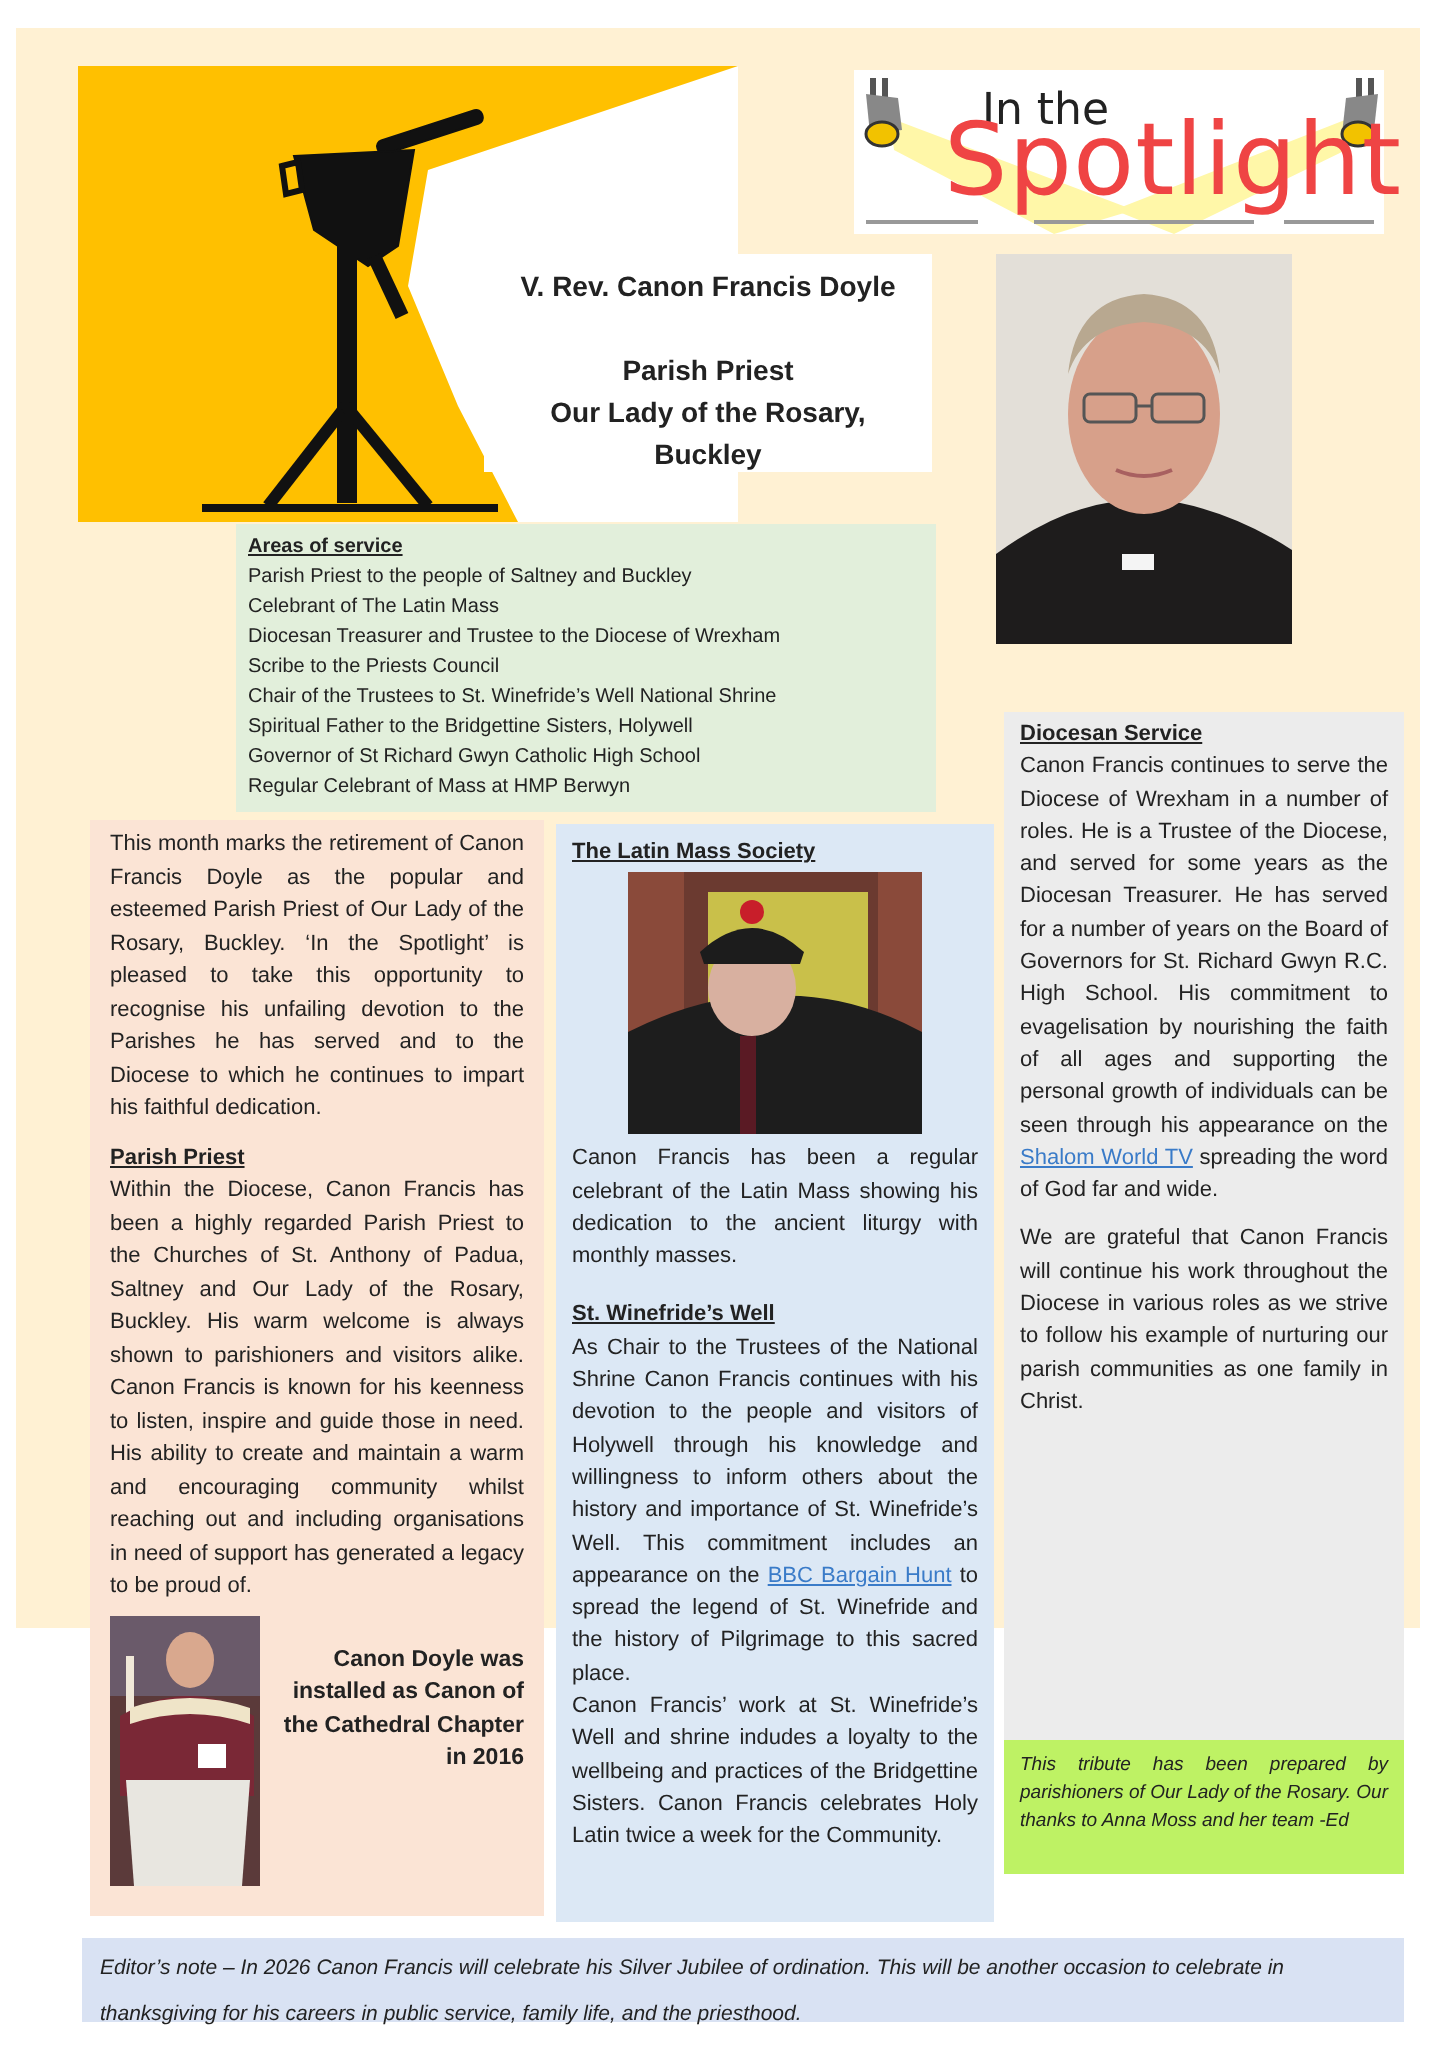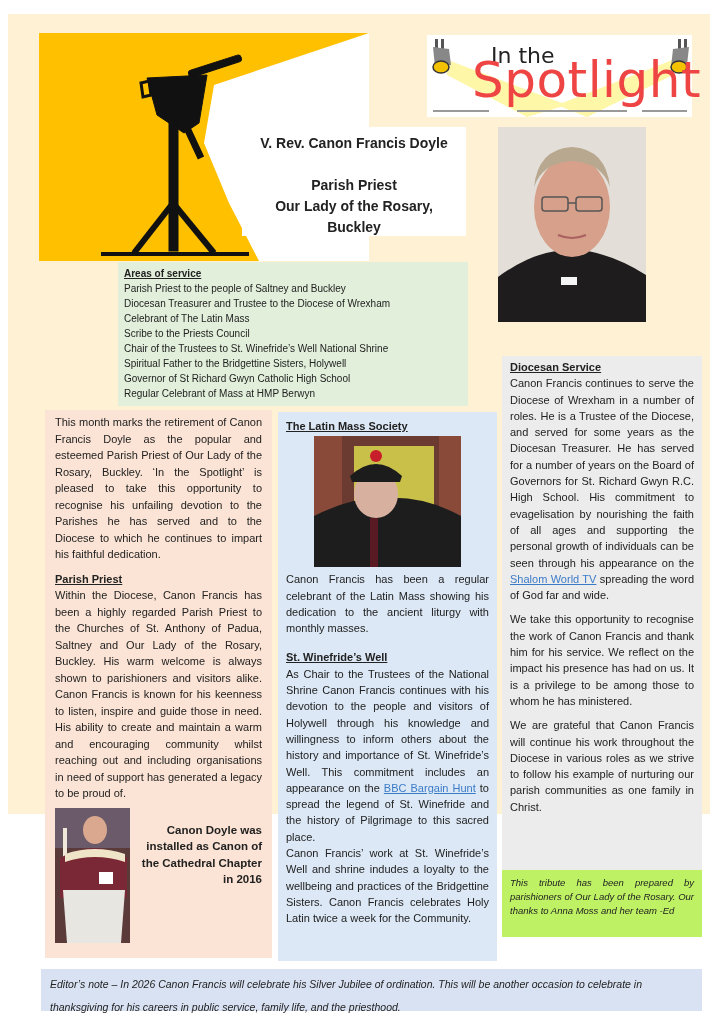--- a/index.html
+++ b/index.html
@@ -129,22 +129,22 @@
       <rect x="44" y="70" width="26" height="14" rx="3" fill="none" stroke="#555" stroke-width="1.5"></rect>
       <rect x="78" y="70" width="26" height="14" rx="3" fill="none" stroke="#555" stroke-width="1.5"></rect>
       <line x1="70" y1="76" x2="78" y2="76" stroke="#555" stroke-width="1.5"></line>
       <path d="M60 108 Q74 114 88 108" stroke="#a86060" stroke-width="2" fill="none"></path>
     </svg>
   </div>
 
   <div class="abs areas">
     <div class="heading-u">Areas of service</div>
     <div>Parish Priest to the people of Saltney and Buckley</div>
+    <div>Celebrant of The Latin Mass</div>
     <div>Diocesan Treasurer and Trustee to the Diocese of Wrexham</div>
-    <div>Celebrant of The Latin Mass</div>
     <div>Scribe to the Priests Council</div>
     <div>Chair of the Trustees to St. Winefride’s Well National Shrine</div>
     <div>Spiritual Father to the Bridgettine Sisters, Holywell</div>
     <div>Governor of  St Richard Gwyn Catholic High School</div>
     <div>Regular Celebrant of Mass at HMP Berwyn</div>
   </div>
 
   <div class="abs left-col">
     <p>This month marks the retirement of Canon Francis Doyle as the popular and esteemed Parish Priest of Our Lady of the Rosary, Buckley. ‘In the Spotlight’ is pleased to take this opportunity to recognise his unfailing devotion to the Parishes he has served and to the Diocese to which he continues to impart his faithful dedication.</p>
     <div class="heading-u">Parish Priest</div>
@@ -184,20 +184,19 @@
     <div>Canon Francis has been a regular celebrant of the Latin Mass showing his dedication to the ancient liturgy with monthly masses.</div>
     <div style="height:13px"></div>
     <div class="heading-u">St. Winefride’s Well</div>
     <div><span>As Chair to the Trustees of the National Shrine Canon Francis continues with his devotion to the people and visitors of Holywell through his knowledge and willingness to inform others about the history and importance of St. Winefride’s Well. This commitment includes an appearance on the </span><span class="link">BBC Bargain Hunt</span><span> to spread the legend of St. Winefride and the history of Pilgrimage to this sacred place.</span></div>
     <div>Canon Francis’ work at St. Winefride’s Well and shrine indudes a loyalty to the wellbeing and practices of the Bridgettine Sisters. Canon Francis celebrates Holy Latin twice a week for the Community.</div>
   </div>
 
   <div class="abs right-col">
     <div class="heading-u">Diocesan Service</div>
     <p><span>Canon Francis continues to serve the Diocese of Wrexham in a number of roles. He is a Trustee of the Diocese, and served for some years as the Diocesan Treasurer. He has served for a number of years on the Board of Governors for St. Richard Gwyn R.C. High School. His commitment to evagelisation by nourishing the faith of all ages and supporting the personal growth of individuals can be seen through his appearance on the </span><span class="link">Shalom World TV</span><span> spreading the word of God far and wide.</span></p>
-    <p>We take this opportunity to recognise the work of Canon Francis and thank him for his service. We reflect on the impact his presence has had on us. It is a privilege to be among those to whom he has ministered.</p>
     <p>We are grateful that Canon Francis will continue his work throughout the Diocese in various roles as we strive to follow his example of nurturing our parish communities as one family in Christ.</p>
   </div>
 
   <div class="abs tribute">This tribute has been prepared by parishioners of Our Lady of the Rosary. Our thanks to Anna Moss and her team -Ed</div>
 
   <div class="abs editor">Editor’s note – In 2026 Canon Francis will celebrate his Silver Jubilee of ordination. This will be another occasion to celebrate in thanksgiving for his careers in public service, family life, and the priesthood.</div>
 </div>
 
 </body></html>

